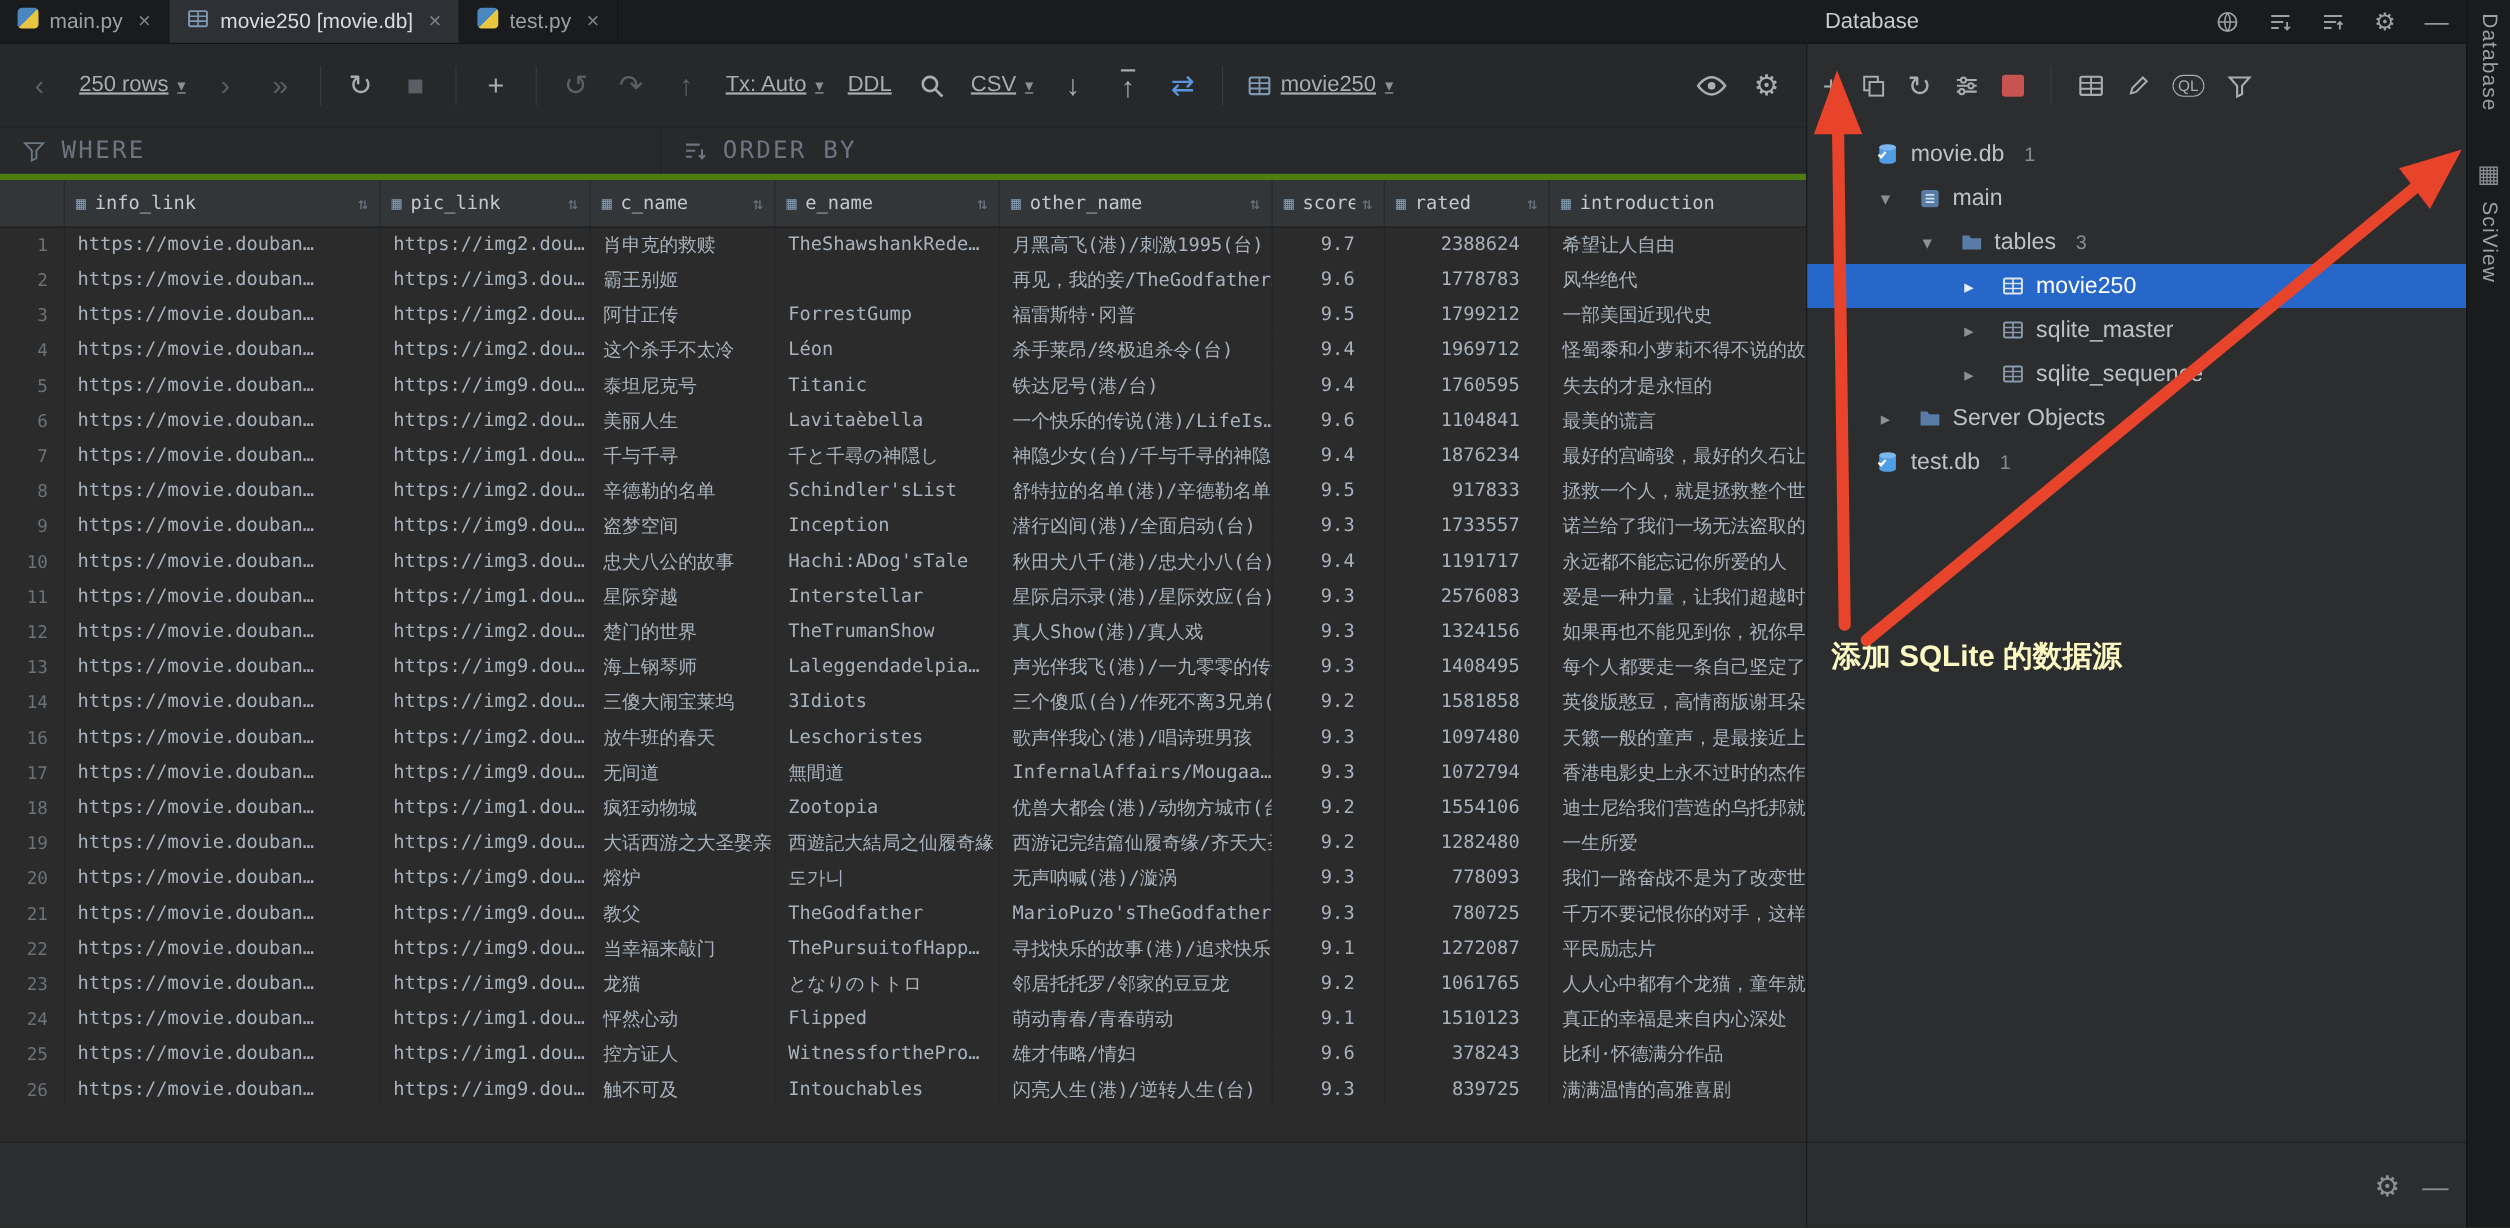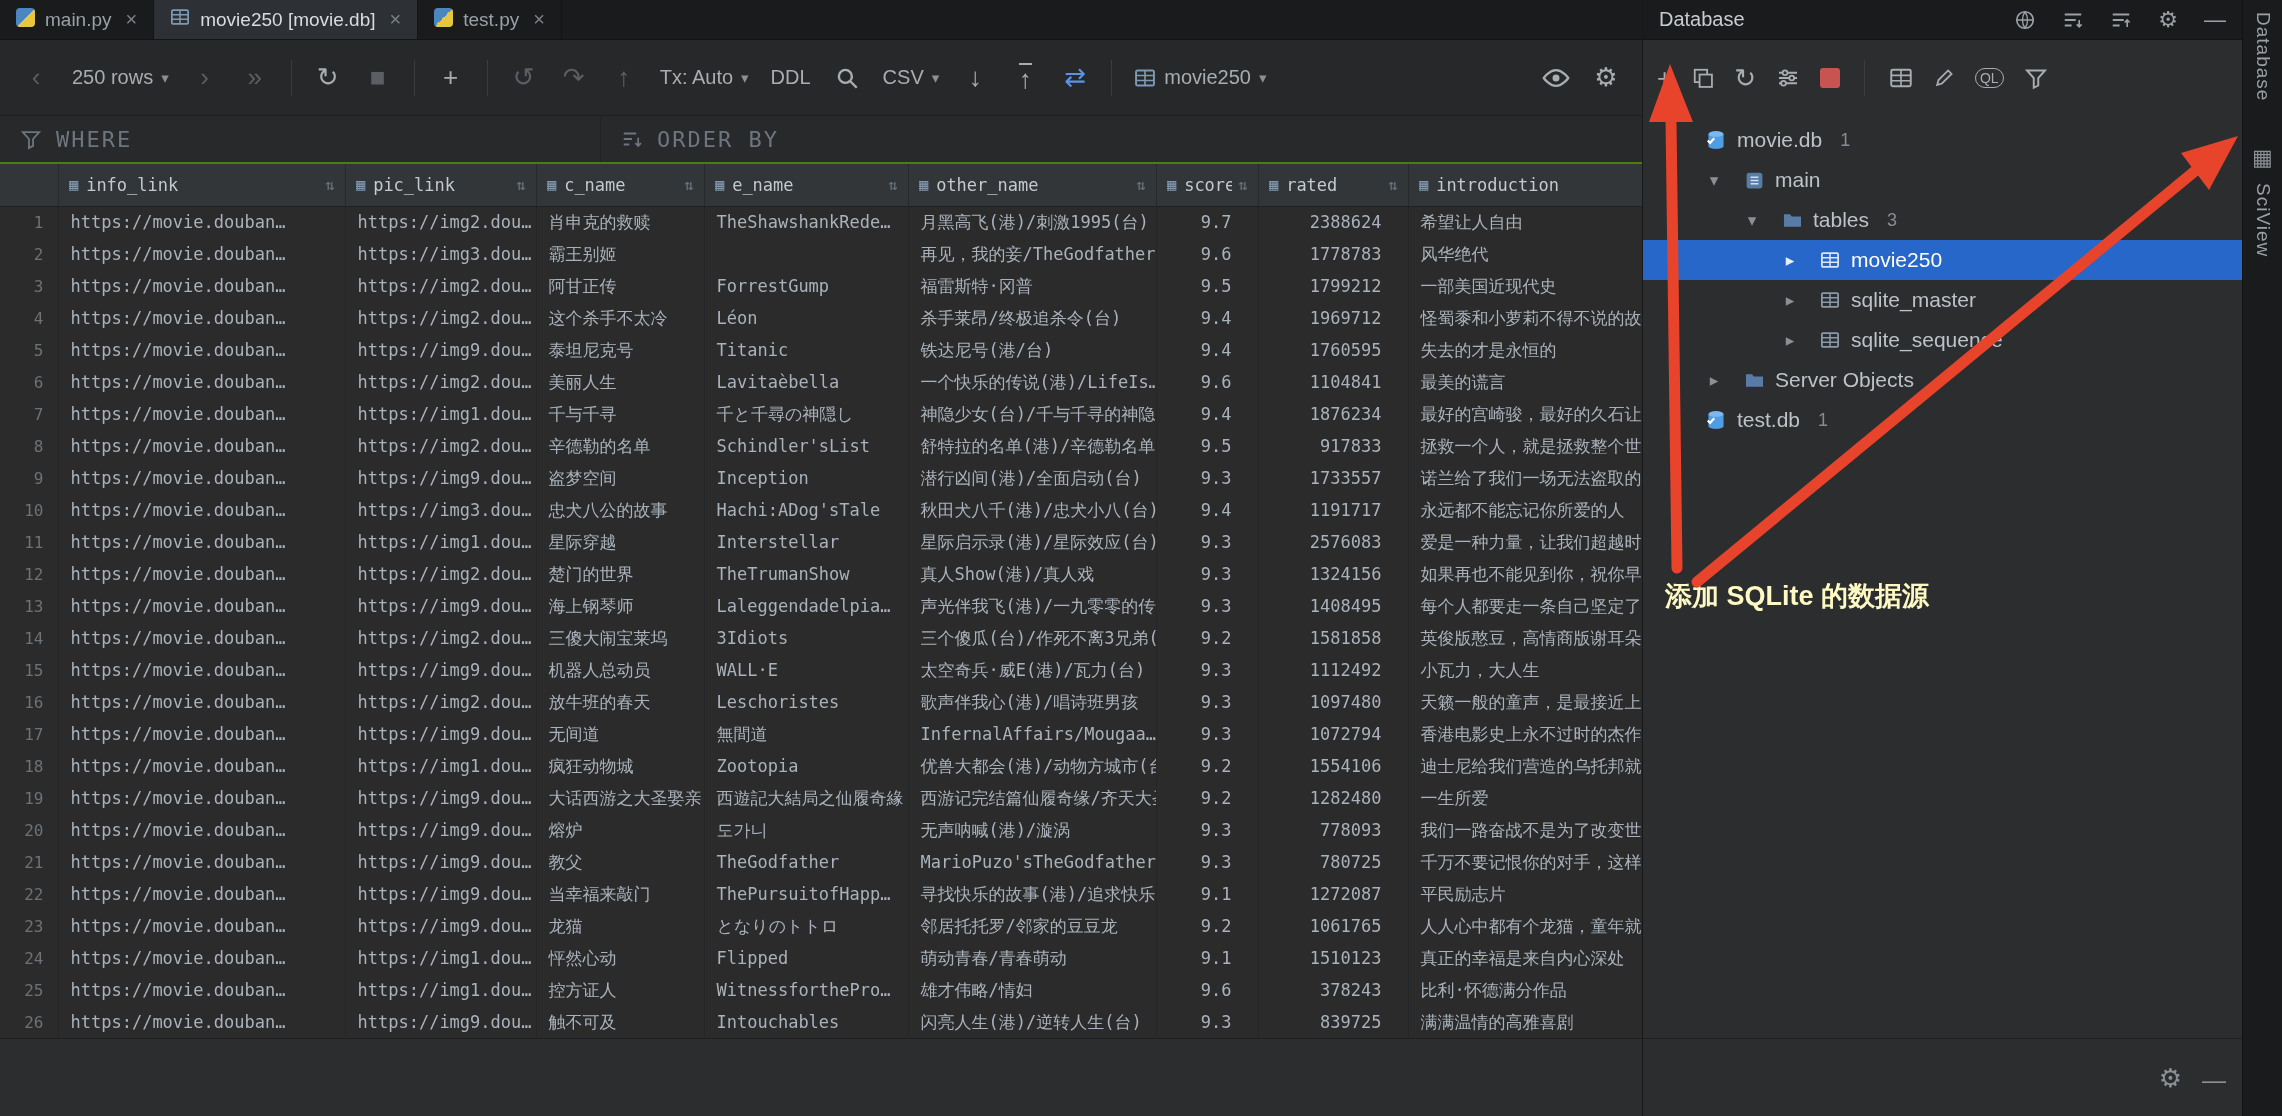--- a/index.html
+++ b/index.html
@@ -15,30 +15,30 @@
     cursor:default; border-right:1px solid #121415; white-space:nowrap; }
   .tab.active { background:#2d3034; color:#d8dbdf; }
   .tab-close { color:#7c8287; font-size:20px; margin-left:4px; }
   .py-badge { width:19px; height:19px; border-radius:4px; display:inline-block;
     background:linear-gradient(135deg,#4a87c0 50%,#e8c63f 50%); }
 
   .toolbar { position:absolute; left:0; top:40px; width:100%; height:76px; background:#26282a;
     display:flex; align-items:center; padding:0 14px; gap:6px; border-bottom:1px solid #1c1e20; }
   .tbtn { height:46px; min-width:44px; display:flex; align-items:center; justify-content:center;
     gap:8px; color:#a8adb2; font-size:26px; border-radius:6px; padding:0 8px; }
-  .tbtn.text { font-size:20px; }
+  .tbtn.text { font-size:20px;text-decoration:underline; }
   .tbtn .caret { font-size:15px; color:#8b9095; }
   .disabled { color:#5b5f63 !important; }
   .tdivider { width:1px; height:36px; background:#3a3d40; margin:0 8px; }
   .spacer { flex:1; }
   .blue { color:#5b94dd !important; }
   .bar-top { border-top:2px solid currentColor; line-height:1; padding-top:1px; }
 
   .filterbar { position:absolute; left:0; top:116px; width:100%; height:48px; background:#28292b;
-    border-bottom:2px solid #4d7c0f; display:flex; align-items:center;
+    border-bottom:6px solid #4d7c0f; display:flex; align-items:center;
     font-family:"DejaVu Sans Mono", monospace; }
   .filter-section { display:flex; align-items:center; gap:14px; padding:0 20px; color:#6d7680;
     font-size:22px; letter-spacing:2px; height:100%; }
   .filter-section.orderby { position:absolute; left:600px; border-left:1px solid #202224; }
 
   .gridwrap { position:absolute; left:0; top:164px; width:1642px; height:874px; overflow:hidden;
     background:#2b2b2b; }
   table { border-collapse:collapse; table-layout:fixed; width:1842px;
     font-family:"DejaVu Sans Mono", monospace; font-size:17px; color:#a9b2bc; }
   th { background:#323639; height:42px; font-weight:normal; color:#c3c9cf; text-align:left;
@@ -456,31 +456,20 @@
               <td>https://movie.douban…</td>
               <td>https://img2.dou…</td>
               <td>三傻大闹宝莱坞</td>
               <td>3Idiots</td>
               <td>三个傻瓜(台)/作死不离3兄弟(港</td>
               <td class="r">9.2</td>
               <td class="r">1581858</td>
               <td>英俊版憨豆，高情商版谢耳朵</td>
             </tr>
             <tr>
-              <td class="gutter">15</td>
-              <td>https://movie.douban…</td>
-              <td>https://img9.dou…</td>
-              <td>机器人总动员</td>
-              <td>WALL·E</td>
-              <td>太空奇兵·威E(港)/瓦力(台)</td>
-              <td class="r">9.3</td>
-              <td class="r">1112492</td>
-              <td>小瓦力，大人生</td>
-            </tr>
-            <tr>
               <td class="gutter">16</td>
               <td>https://movie.douban…</td>
               <td>https://img2.dou…</td>
               <td>放牛班的春天</td>
               <td>Leschoristes</td>
               <td>歌声伴我心(港)/唱诗班男孩</td>
               <td class="r">9.3</td>
               <td class="r">1097480</td>
               <td>天籁一般的童声，是最接近上帝</td>
             </tr>

